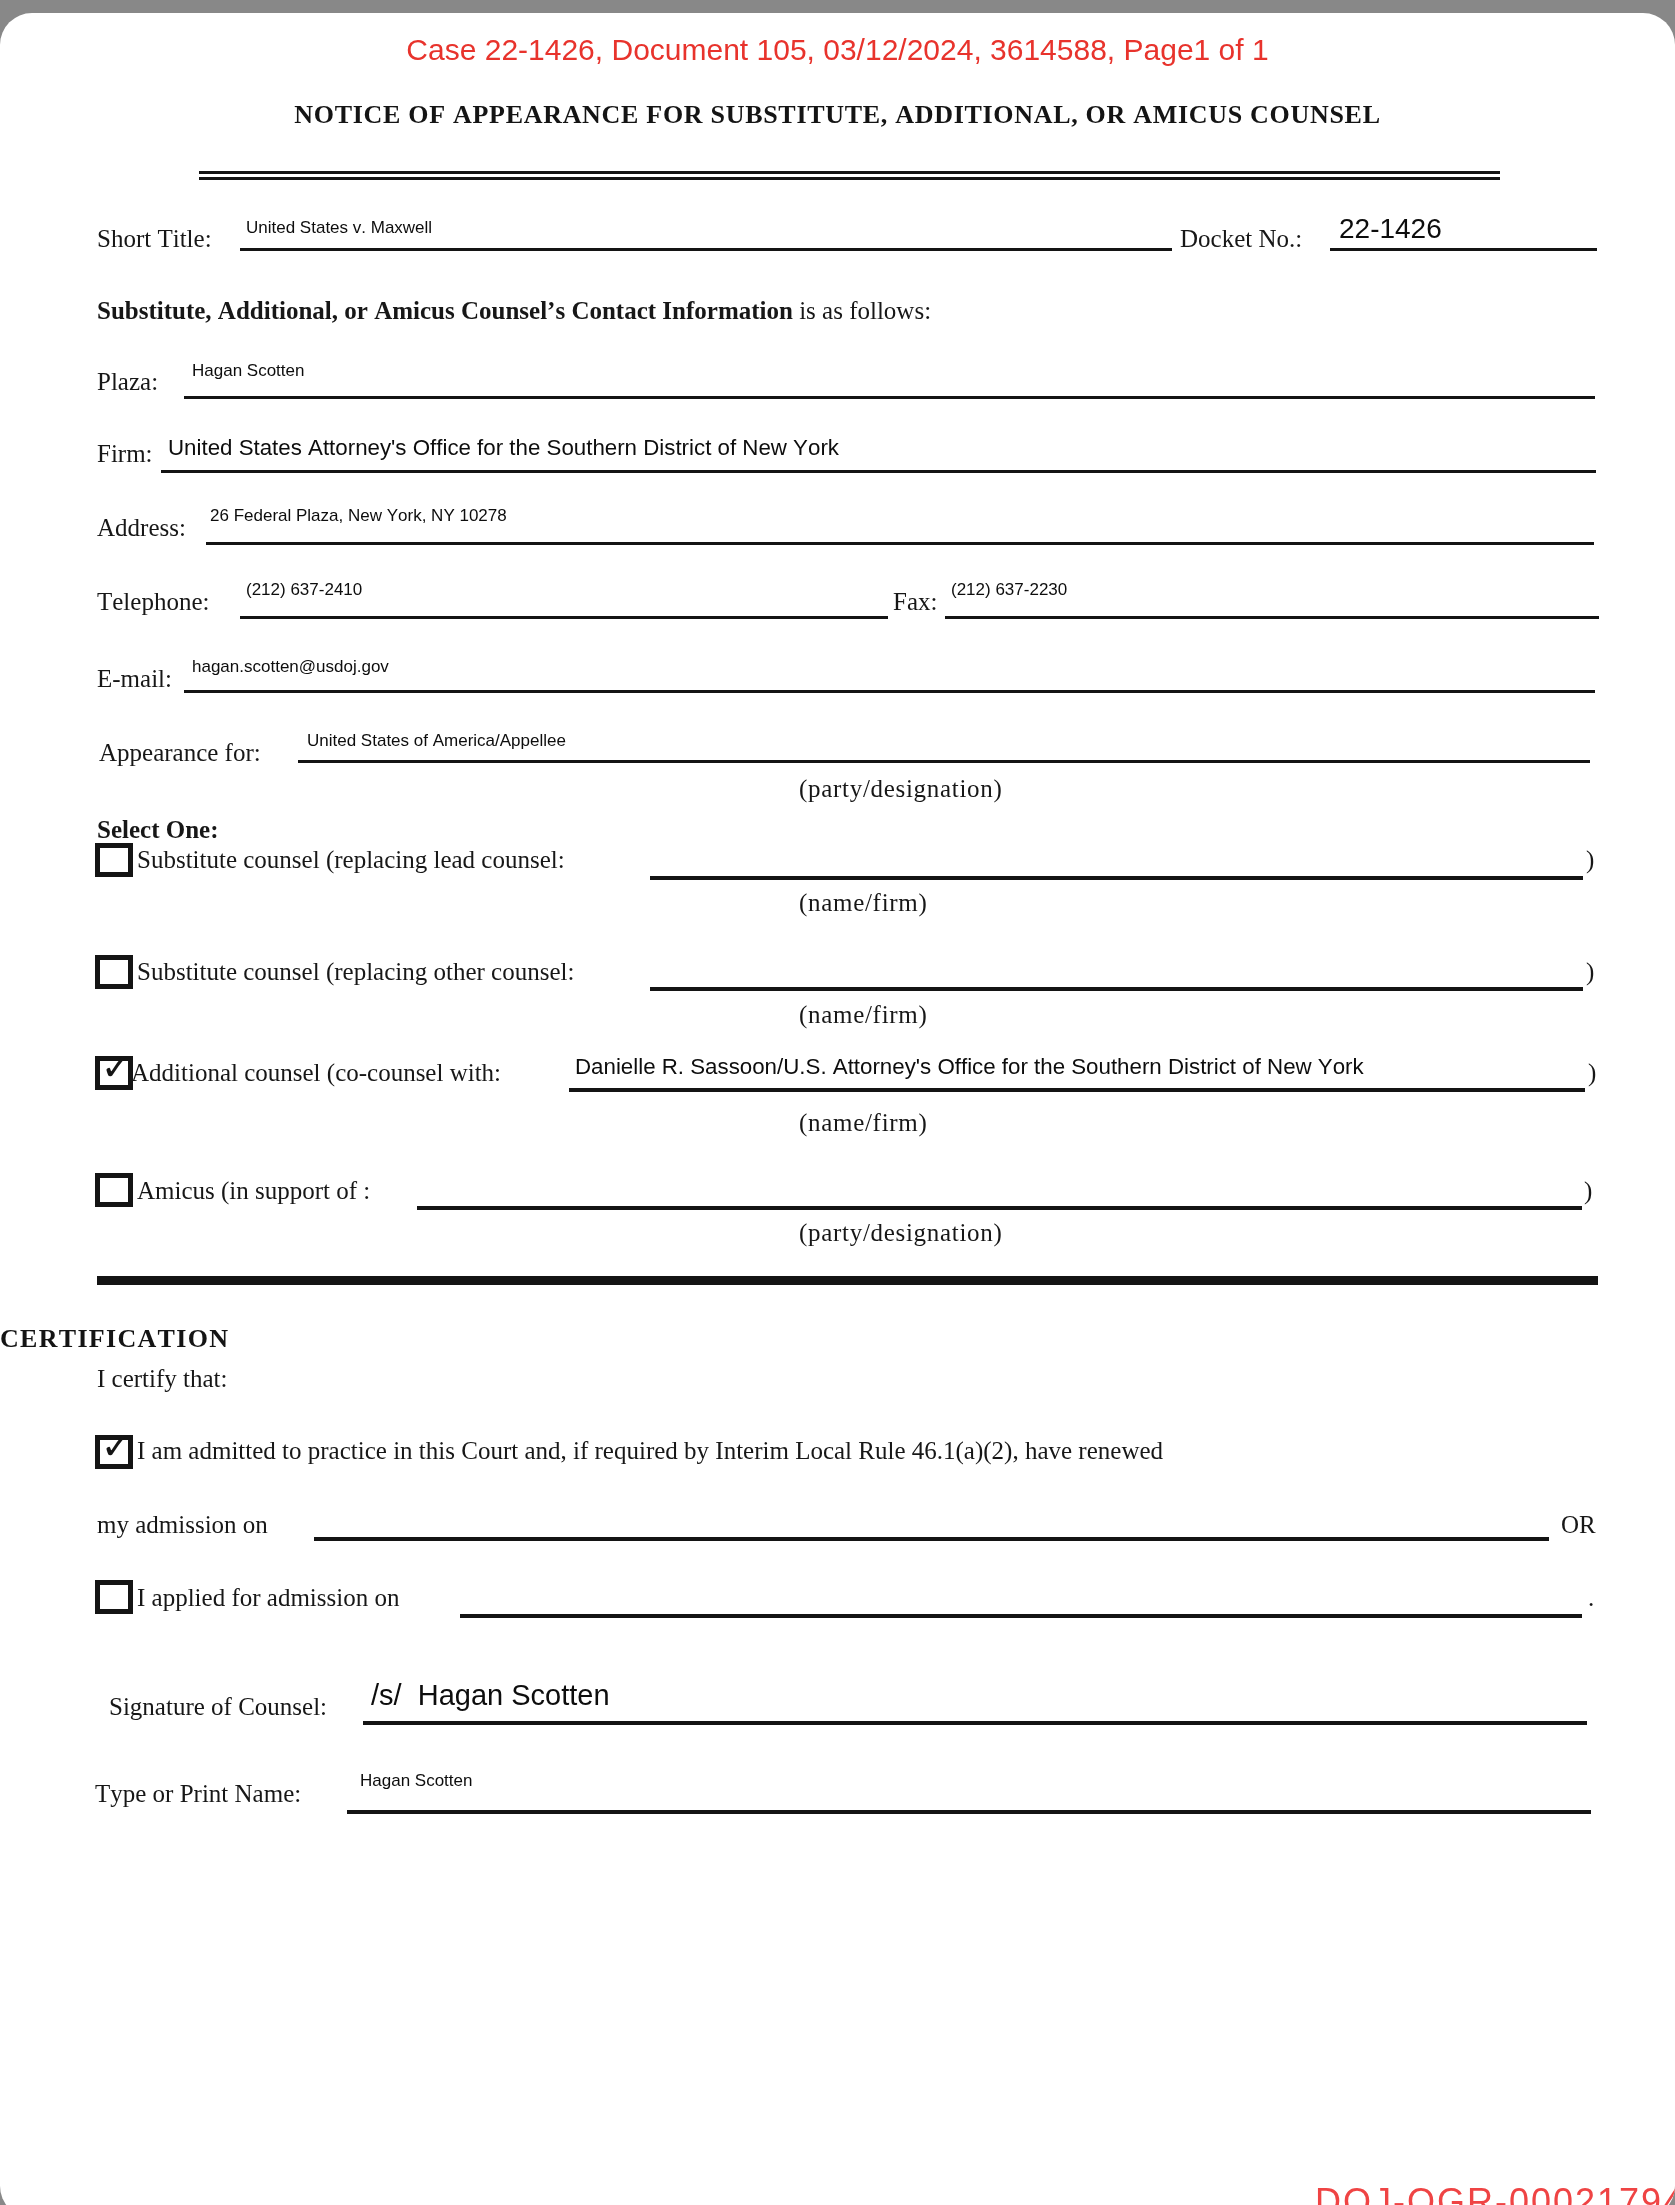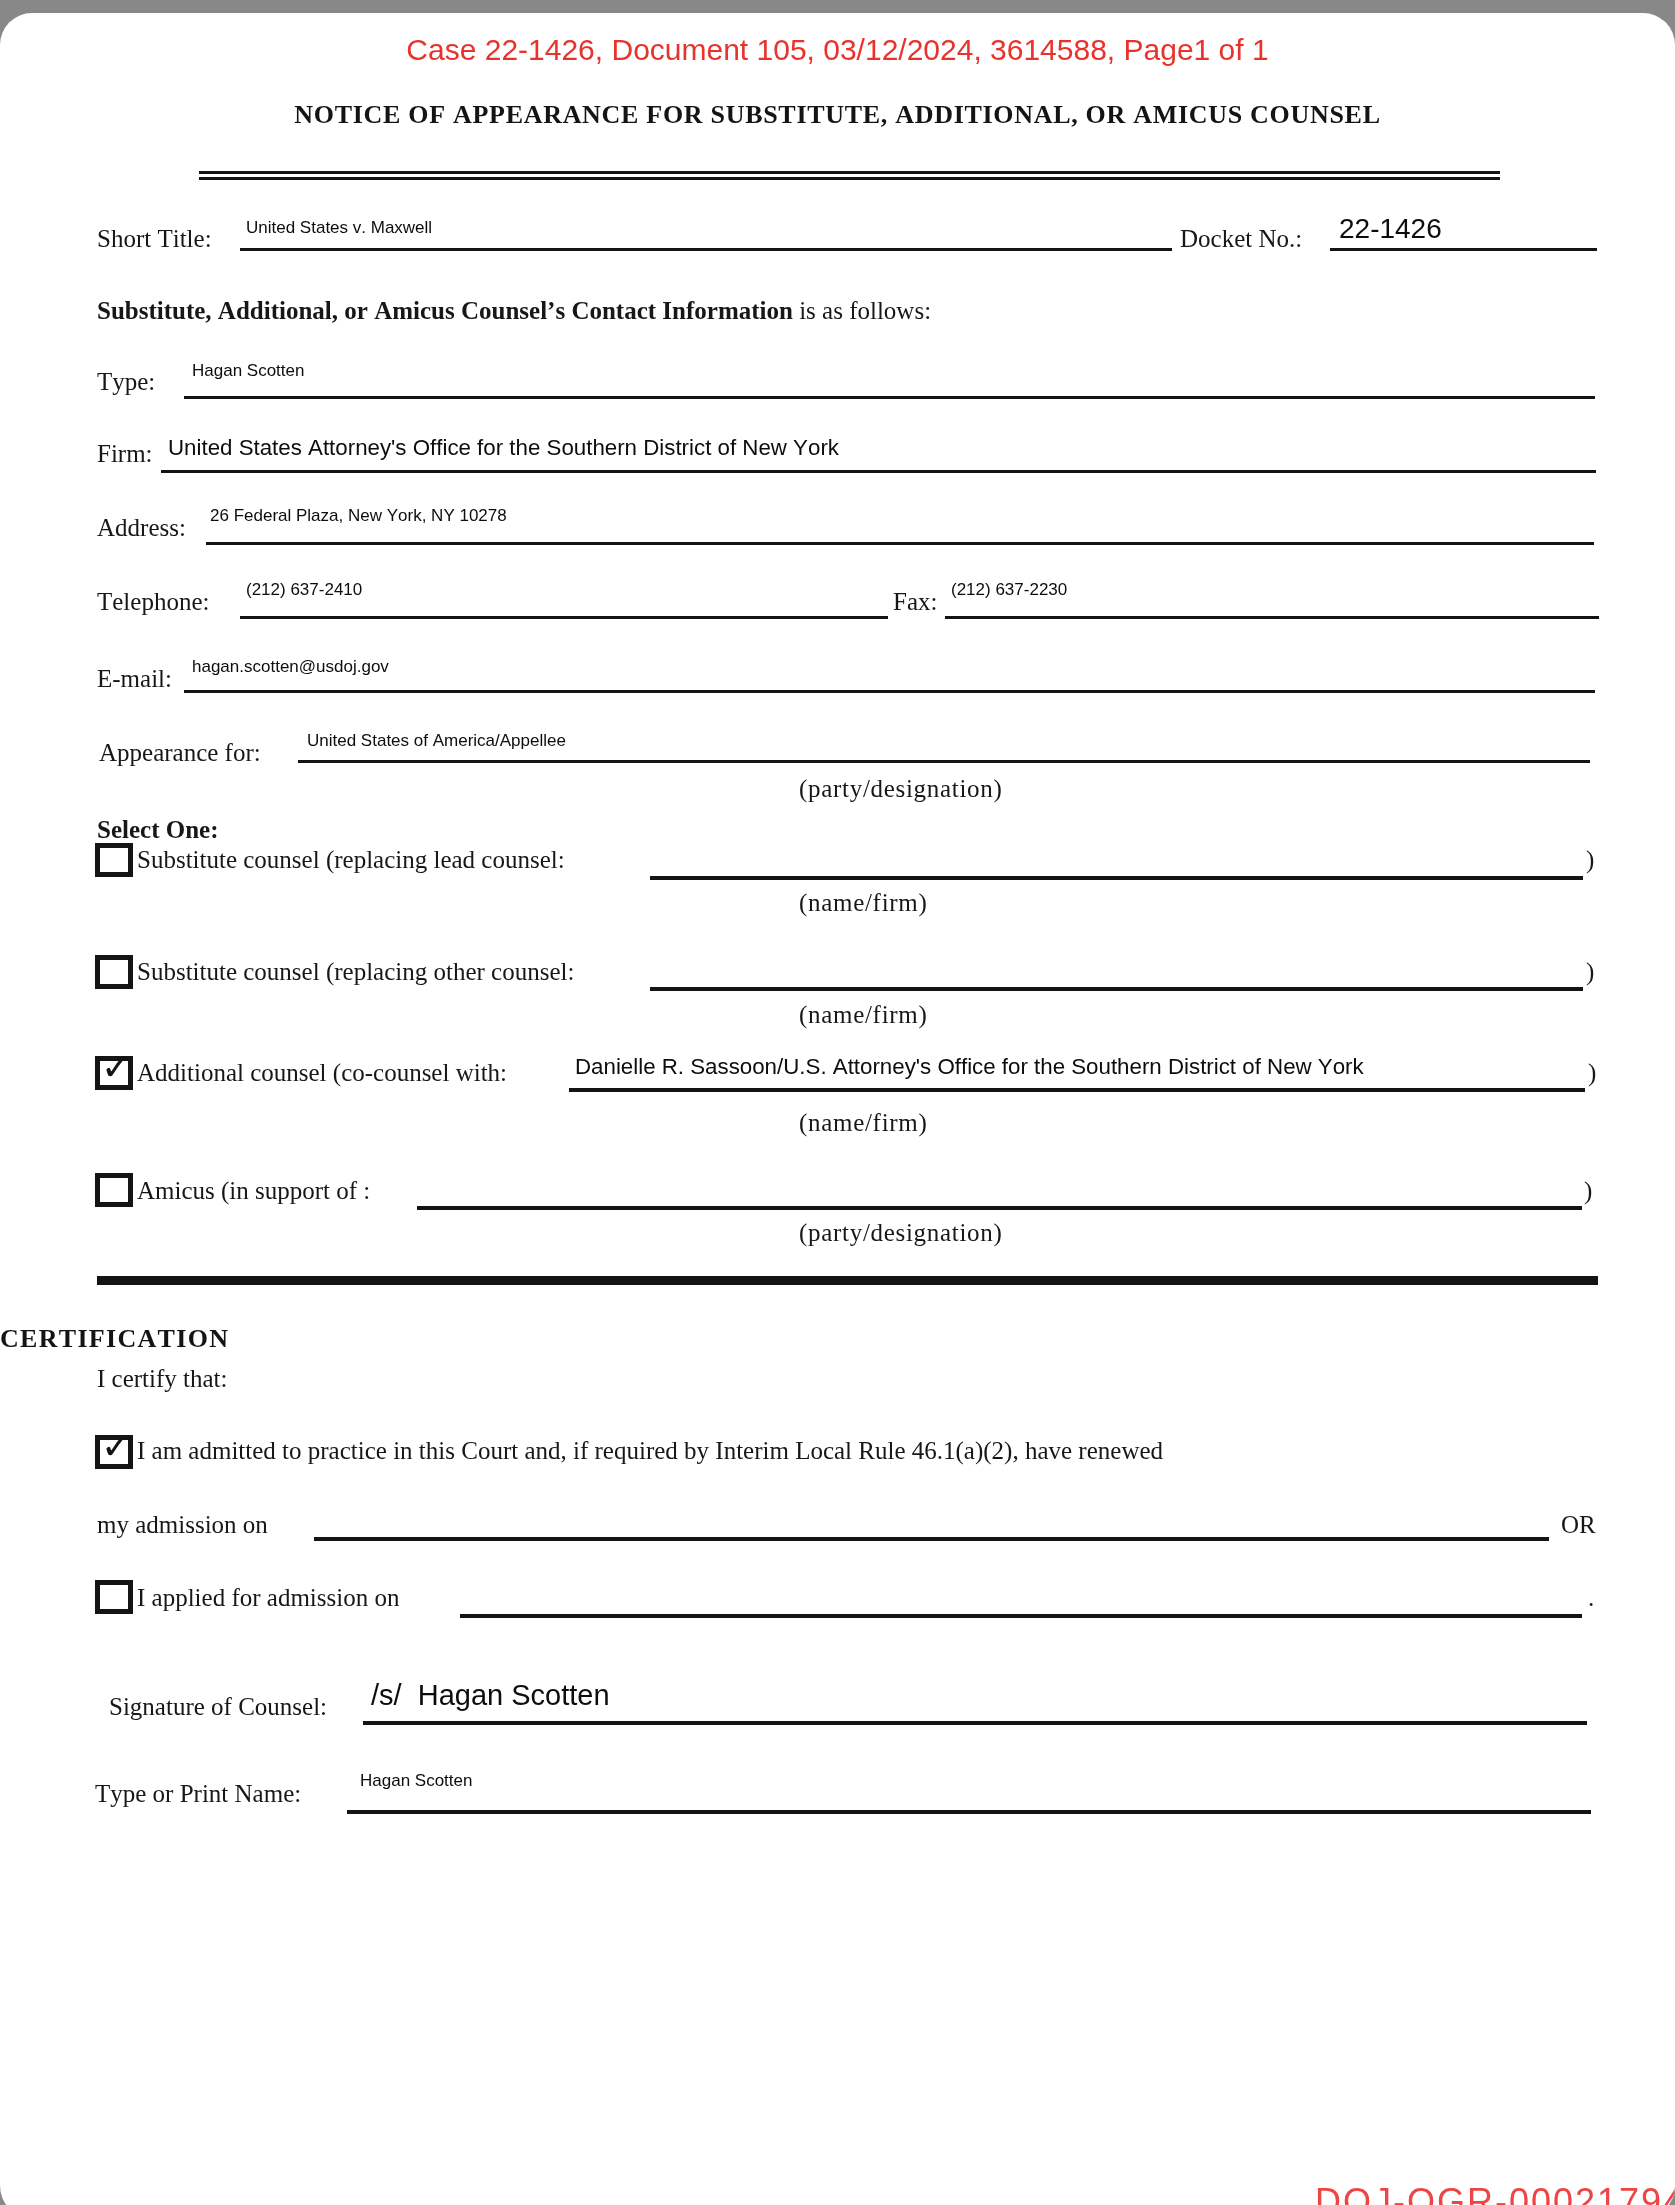--- a/index.html
+++ b/index.html
@@ -76,21 +76,21 @@
   <span class="abs val" style="left:246px;top:206px">United States v. Maxwell</span>
   <div class="abs uline" style="left:240px;top:235px;width:932px"></div>
   <span class="abs lbl" style="left:1180px;top:212px">Docket No.:</span>
   <span class="abs val val-md" style="left:1339px;top:201px">22-1426</span>
   <div class="abs uline" style="left:1330px;top:235px;width:267px"></div>
 
   <div class="abs" style="left:97px;top:284px">
     <span class="lbl bold">Substitute, Additional, or Amicus Counsel’s Contact Information</span><span class="lbl"> is as follows:</span>
   </div>
 
-  <span class="abs lbl" style="left:97px;top:355px">Type:</span>
+  <span class="abs lbl" style="left:97px;top:355px">Plaza:</span>
   <span class="abs val" style="left:192px;top:349px">Hagan Scotten</span>
   <div class="abs uline" style="left:184px;top:383px;width:1411px"></div>
 
   <span class="abs lbl" style="left:97px;top:427px">Firm:</span>
   <span class="abs val val-sm" style="left:168px;top:423px">United States Attorney's Office for the Southern District of New York</span>
   <div class="abs uline" style="left:161px;top:457px;width:1435px"></div>
 
   <span class="abs lbl" style="left:97px;top:501px">Address:</span>
   <span class="abs val" style="left:210px;top:494px">26 Federal Plaza, New York, NY 10278</span>
   <div class="abs uline" style="left:206px;top:529px;width:1388px"></div>
@@ -125,21 +125,21 @@
     <span class="check"></span>
   </div>
   <span class="abs lbl" style="left:137px;top:945px">Substitute counsel (replacing other counsel:</span>
   <div class="abs uline6" style="left:650px;top:974px;width:933px"></div>
   <span class="abs lbl" style="left:1586px;top:945px">)</span>
   <span class="abs cap" style="left:799px;top:988px">(name/firm)</span>
 
   <div class="abs cb" style="left:95px;top:1043px">
     <span class="check">✓</span>
   </div>
-  <span class="abs lbl" style="left:137px;top:1046px">Additional counsel (co-counsel with:</span>
+  <span class="abs lbl" style="left:131px;top:1046px">Additional counsel (co-counsel with:</span>
   <span class="abs val val-sm" style="left:575px;top:1042px">Danielle R. Sassoon/U.S. Attorney's Office for the Southern District of New York</span>
   <div class="abs uline6" style="left:569px;top:1075px;width:1016px"></div>
   <span class="abs lbl" style="left:1588px;top:1046px">)</span>
   <span class="abs cap" style="left:799px;top:1096px">(name/firm)</span>
 
   <div class="abs cb" style="left:95px;top:1160px">
     <span class="check"></span>
   </div>
   <span class="abs lbl" style="left:137px;top:1164px">Amicus (in support of :</span>
   <div class="abs uline6" style="left:417px;top:1193px;width:1165px"></div>

